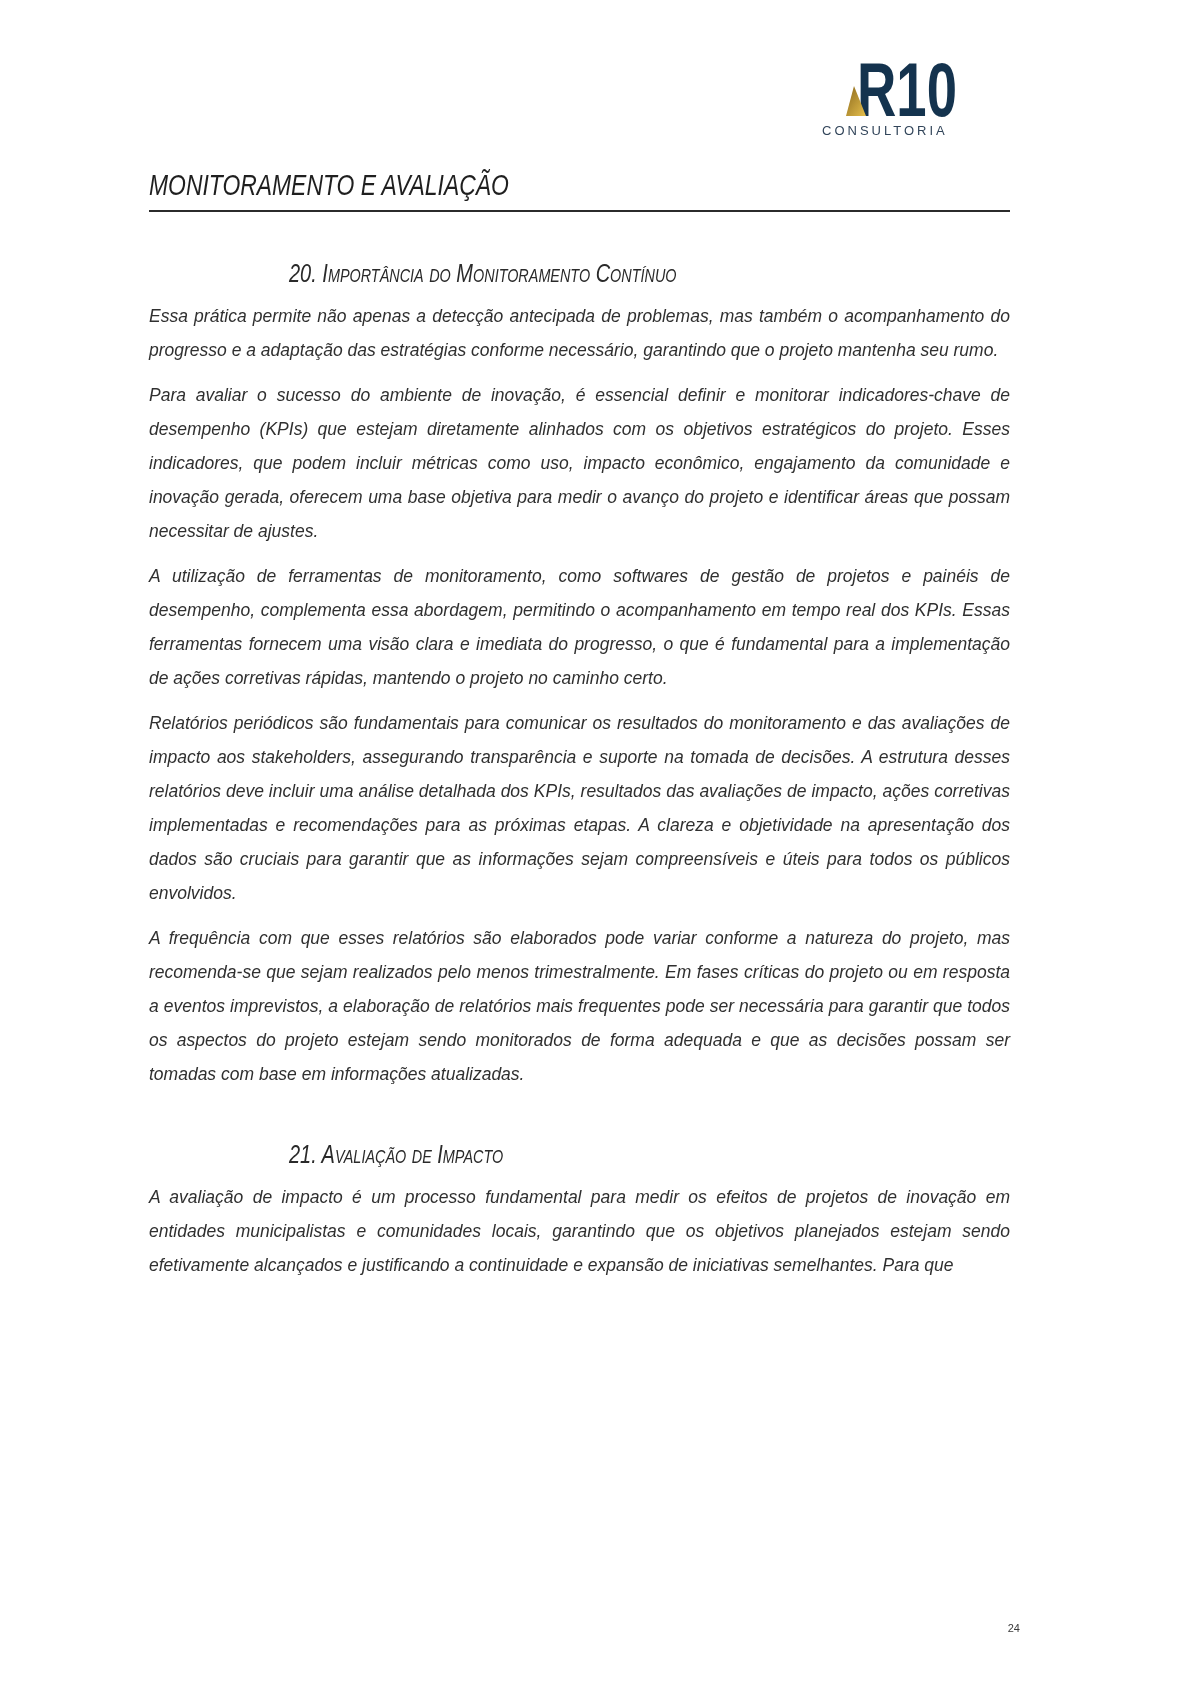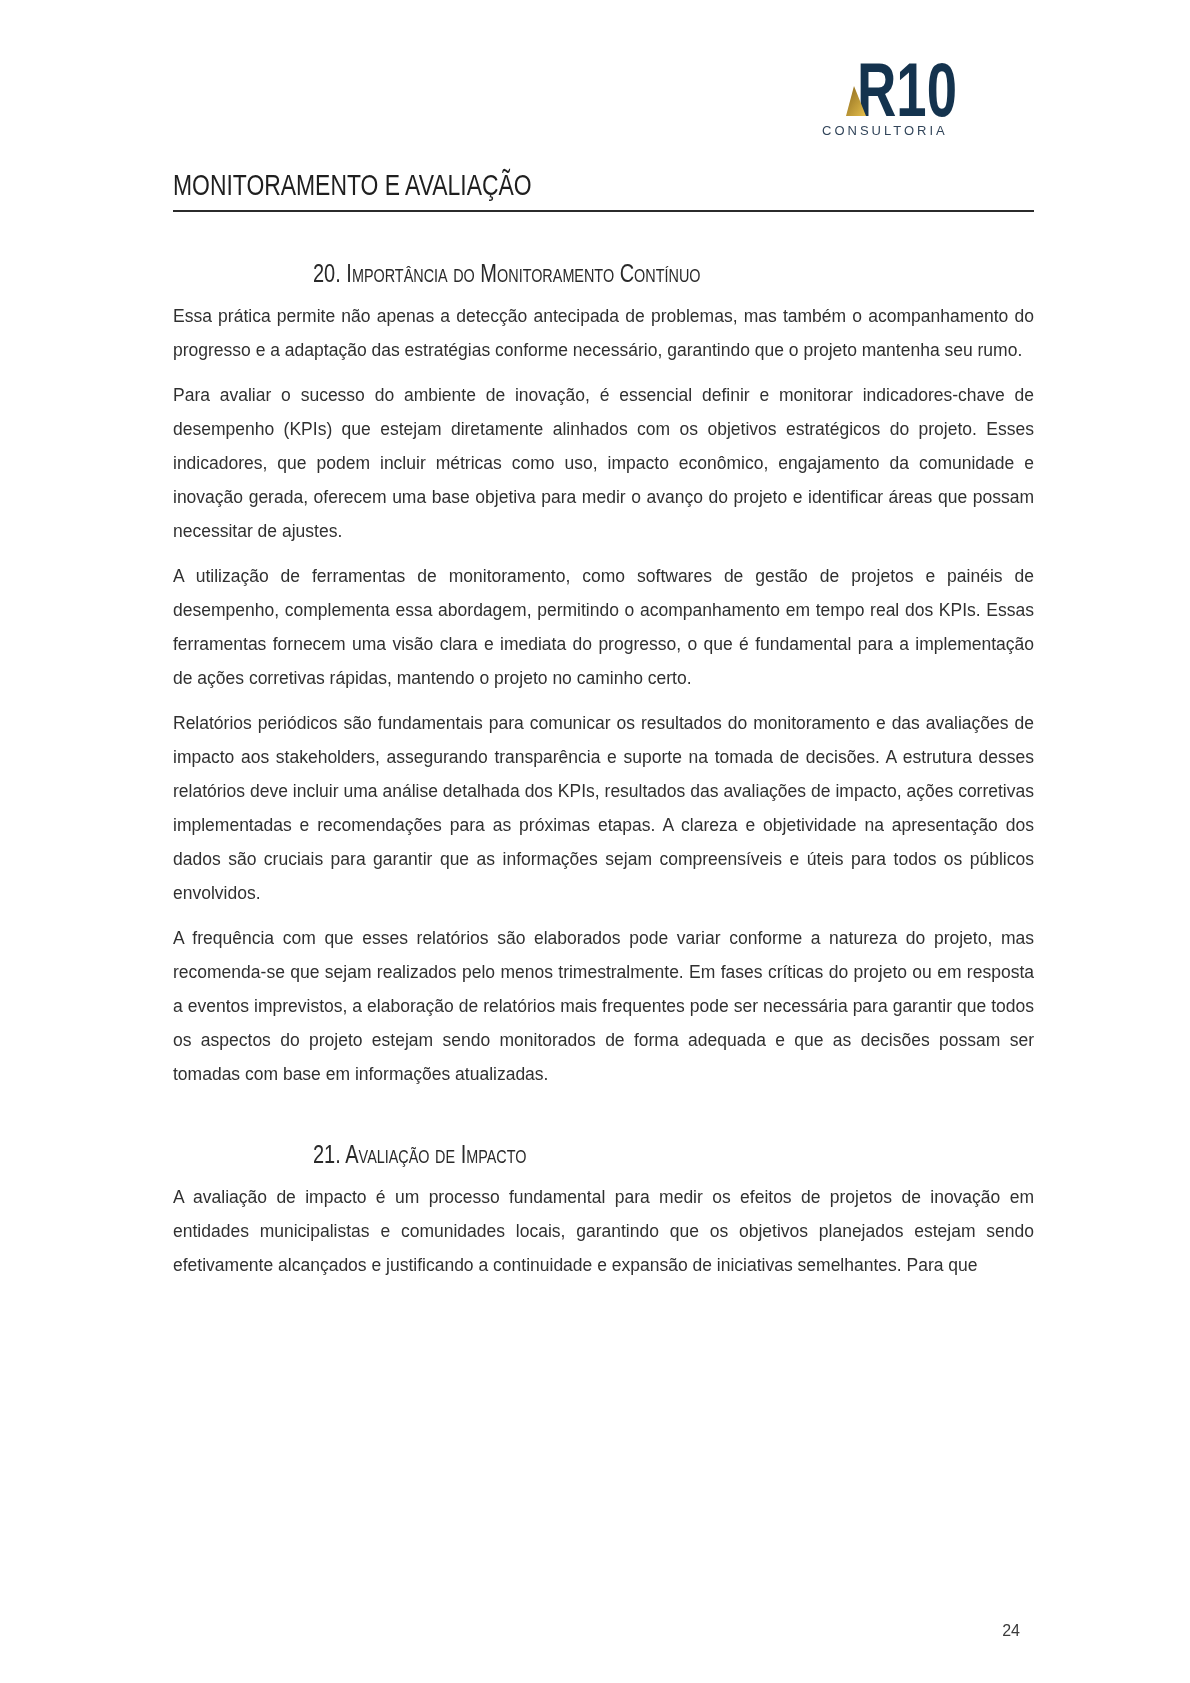--- a/index.html
+++ b/index.html
@@ -29,23 +29,24 @@
     font-family: "Liberation Sans", sans-serif;
     font-weight: bold;
   }
   .logo-tagline {
     font-family: "Liberation Sans", sans-serif;
     font-weight: 400;
   }
   
   .content {
     position: absolute;
-    left: 173px;
+    left: 149px;
     top: 0;
     width: 861px;
+    font-style: italic;
   }
   .title-wrap {
     margin-top: 168px;
     border-bottom: 2px solid #2b2b2b;
     padding-bottom: 8px;
   }
   .doc-title {
     display: inline-block;
     font-size: 29px;
     line-height: 34px;
@@ -74,21 +75,21 @@
     line-height: 34px;
     text-align: justify;
     color: #303030;
   }
   .section-heading + .para { }
   .page-number {
     position: absolute;
     top: 1622px;
     left: 990px;
     width: 30px;
-    font-size: 16px;
+    font-size: 11px;
     color: #3a3a3a;
     text-align: right;
   }
 </style>
 </head>
 <body>
 
 <div class="page">
 
   <div class="logo">

